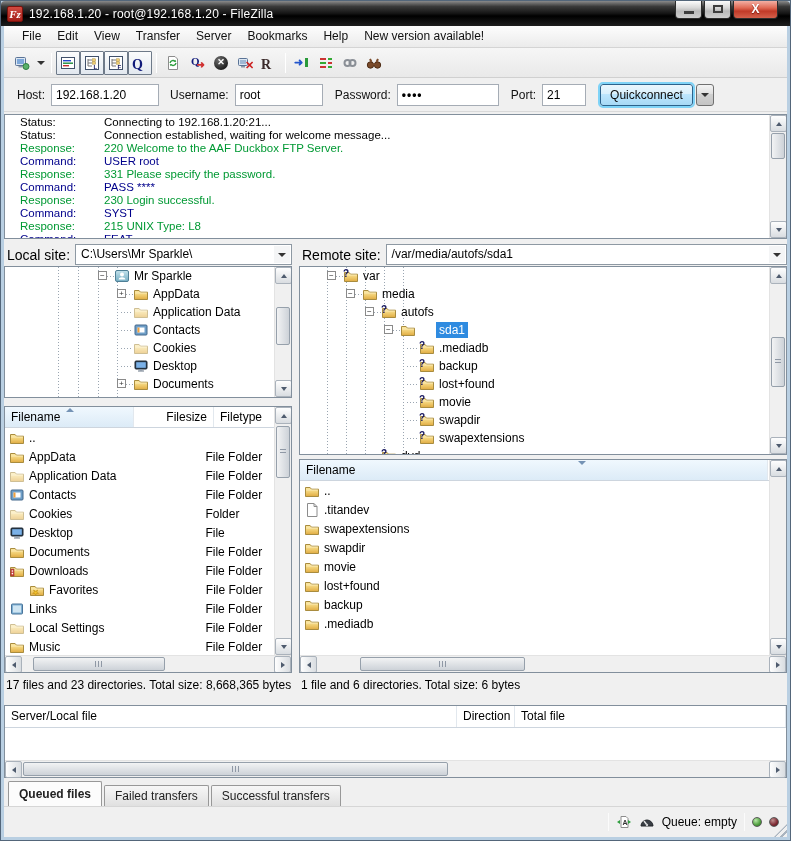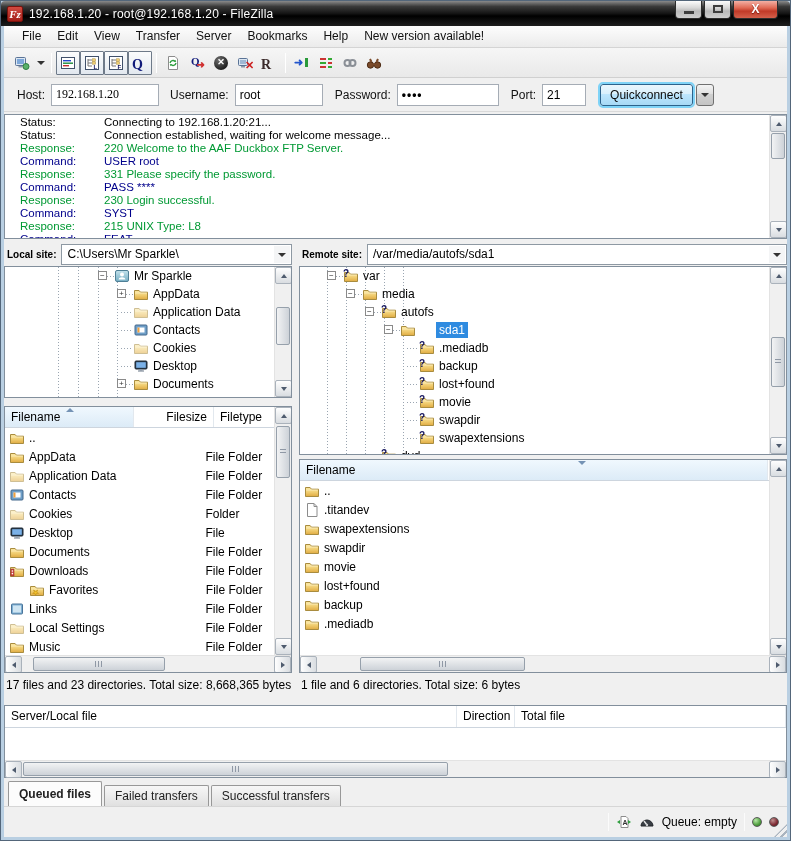--- a/index.html
+++ b/index.html
@@ -70,21 +70,21 @@
     background:repeating-linear-gradient(180deg,#8f98a5 0 1px,transparent 1px 3px); }
   .hgrip { position:absolute; top:3px; bottom:3px; left:50%; margin-left:-4px; width:8px;
     background:repeating-linear-gradient(90deg,#8f98a5 0 1px,transparent 1px 3px); }
   
   .main { height:454px; margin-top:4px; display:flex; }
   .col { display:flex; flex-direction:column; }
   .col.local { width:288px; }
   .vsplit { width:7px; }
   .col.remote { width:488px; }
   .siterow { height:23px; display:flex; align-items:center; }
-  .sitelabel { font-size:10px; padding:0 5px 0 3px; flex:none;font-weight:bold; }
+  .sitelabel { font-size:14px; padding:0 5px 0 3px; flex:none; }
   .combo { flex:1; height:21px; background:#fff; border:1px solid #8e99a3; position:relative;
     font-size:12px; line-height:19px; padding:0 20px 0 5px; white-space:nowrap; overflow:hidden; }
   .combo .drop { position:absolute; right:1px; top:1px; bottom:1px; width:16px; background:#f4f5f6;
     display:flex; align-items:center; justify-content:center; }
   .box { background:#fff; border:1px solid #828f9c; position:relative; overflow:hidden; }
   .treebox.local { height:132px; } .treebox.remote { height:189px; }
   .tree { position:absolute; inset:0 18px 0 0; overflow:hidden; }
   .guide { position:absolute; top:0; bottom:0; width:1px;
     background:repeating-linear-gradient(180deg,#9aa5b1 0 1px,transparent 1px 3px); }
   .trow { height:18px; position:relative; font-size:12px; }
@@ -278,21 +278,21 @@
               <circle cx="4.5" cy="10" r="3.2" fill="#7a4a2a" stroke="#4e2d17"></circle>
               <circle cx="11.5" cy="10" r="3.2" fill="#7a4a2a" stroke="#4e2d17"></circle>
               <rect x="6.5" y="8.5" width="3" height="2" fill="#7a4a2a"></rect>
               <path d="M4 4l1.5 3M12 4l-1.5 3" stroke="#7a4a2a" stroke-width="2"></path>
             </svg></span>
         </span>
       </div>
 
     <div class="quickbar">
       <span class="qlabel">Host:</span>
-      <input class="qinput" style="width: 108px; font-family: Liberation Serif, serif;" value="192.168.1.20">
+      <input class="qinput" style="width: 108px;" value="192.168.1.20">
       <span class="qlabel" style="margin-left:11px">Username:</span>
       <input class="qinput" style="width: 88px;" value="root">
       <span class="qlabel" style="margin-left:12px">Password:</span>
       <input class="qinput" style="width: 102px; font-weight: bold; letter-spacing: 1px;" value="••••">
       <span class="qlabel" style="margin-left:12px">Port:</span>
       <input class="qinput" style="width: 44px;" value="21">
       <button class="qc-btn">Quickconnect</button>
       <span class="qc-drop">
           <span class="caret"></span>
         </span>

